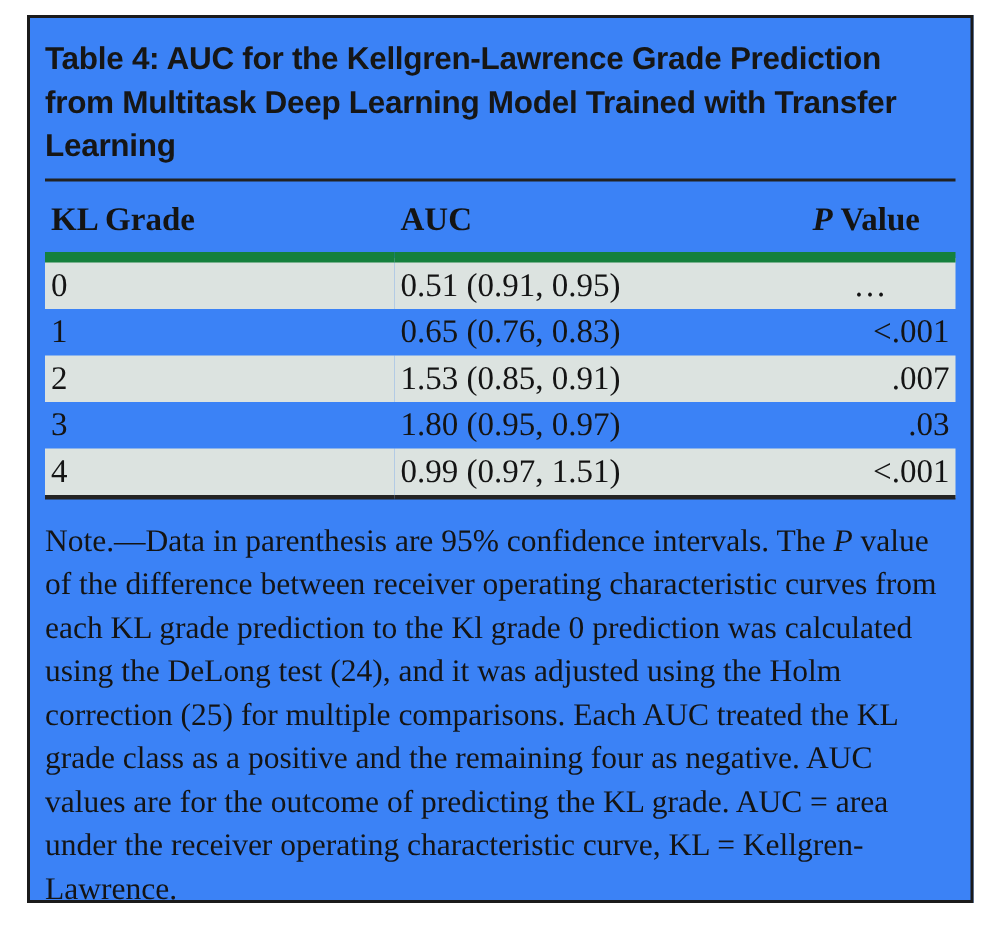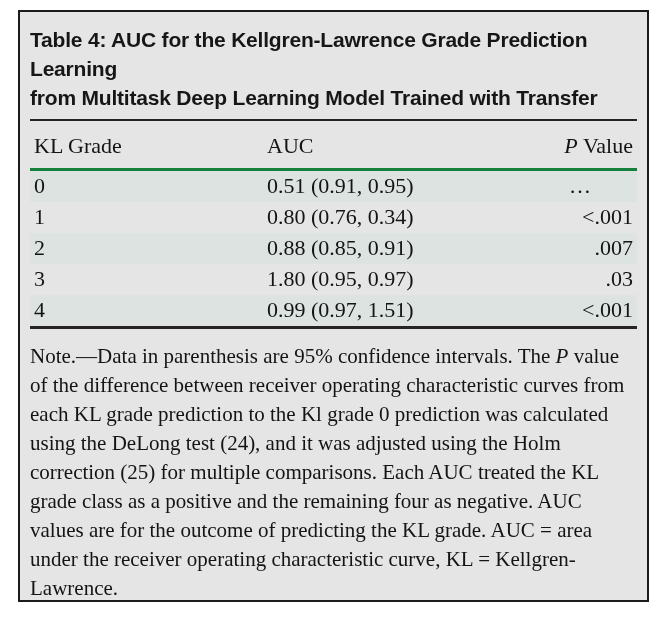--- a/index.html
+++ b/index.html
@@ -10,21 +10,21 @@
     height: 618px;
     overflow: hidden;
   }
   .frame {
     position: absolute;
     left: 18px;
     top: 10px;
     width: 631px;
     height: 592px;
     border: 2px solid #1b1b1b;
-    background: #e5e5e5;
+    background: #3b82f6;
     box-sizing: border-box;
   }
   .inner {
     padding: 10px 10px 0 10px;
   }
   .title {
     font-family: "Liberation Sans", sans-serif;
     font-weight: 700;
     font-size: 21px;
     line-height: 29px;
@@ -42,28 +42,28 @@
     width: 100%;
     border-collapse: collapse;
     table-layout: fixed;
     font-family: "Liberation Serif", serif;
     font-size: 22px;
     color: #141414;
   }
   col.c1 { width: 233px; }
   col.c2 { width: 255px; }
   thead th {
-    font-weight: normal;
+    font-weight: bold;
     text-align: left;
     vertical-align: bottom;
     padding: 12px 0 9px 4px;
-    border-bottom: 3px solid #15803d;
+    border-bottom: 7px solid #15803d;
   }
   thead th.num {
-    text-align: right;
+    text-align: center;
     padding-right: 4px;
   }
   .it { font-style: italic; }
   tbody td {
     padding: 2px 0 3px 4px;
     height: 25px;
     vertical-align: middle;
   }
   tbody td.num {
     text-align: right;
@@ -84,22 +84,22 @@
   }
 </style>
 </head>
 <body>
 
 <div class="frame">
   <div class="inner">
 
     <div class="title">
       <span class="title-line">Table 4: AUC for the Kellgren-Lawrence Grade Prediction</span>
+      <span class="title-line">from Multitask Deep Learning Model Trained with Transfer</span>
       <span class="title-line">Learning</span>
-      <span class="title-line">from Multitask Deep Learning Model Trained with Transfer</span>
     </div>
 
     <div class="title-rule"></div>
 
     <table class="results">
       <colgroup>
         <col class="c1">
           <col class="c2">
           <col class="c3">
       </colgroup>
@@ -111,26 +111,26 @@
         </tr>
       </thead>
       <tbody>
         <tr class="shaded">
           <td>0</td>
           <td>0.51 (0.91, 0.95)</td>
           <td class="num na">…</td>
         </tr>
         <tr>
           <td>1</td>
-          <td>0.80 (0.76, 0.34)</td>
+          <td>0.65 (0.76, 0.83)</td>
           <td class="num">&lt;.001</td>
         </tr>
         <tr class="shaded">
           <td>2</td>
-          <td>0.88 (0.85, 0.91)</td>
+          <td>1.53 (0.85, 0.91)</td>
           <td class="num">.007</td>
         </tr>
         <tr>
           <td>3</td>
           <td>1.80 (0.95, 0.97)</td>
           <td class="num">.03</td>
         </tr>
         <tr class="shaded">
           <td>4</td>
           <td>0.99 (0.97, 1.51)</td>

